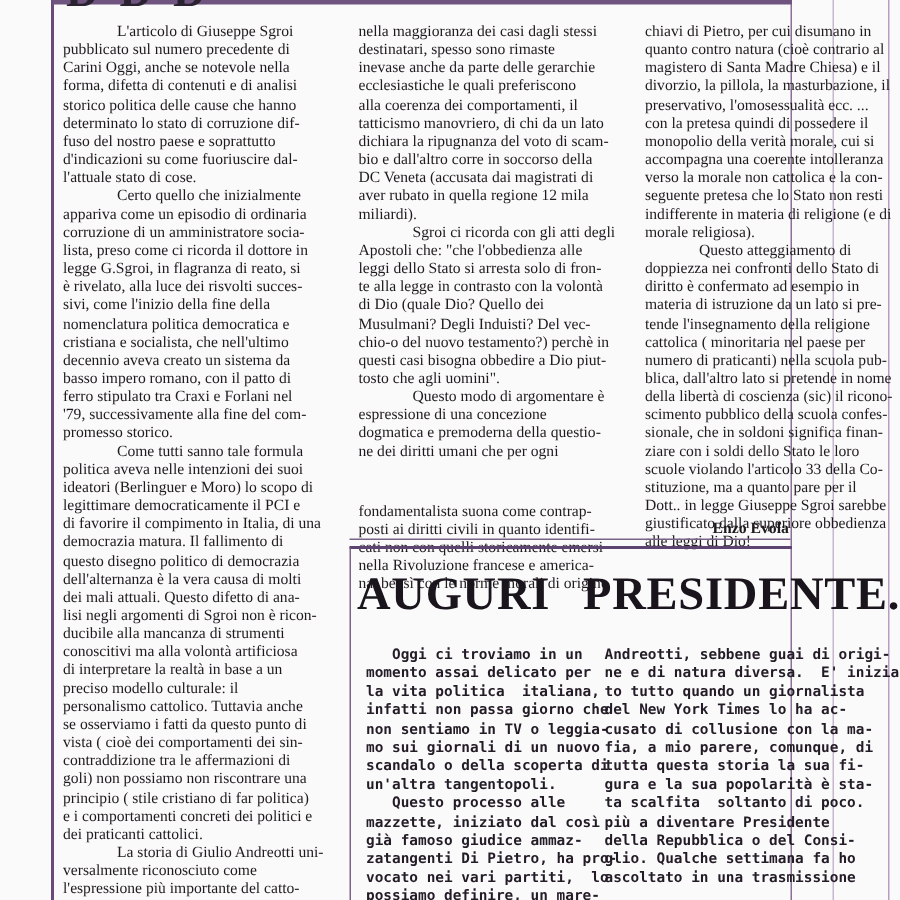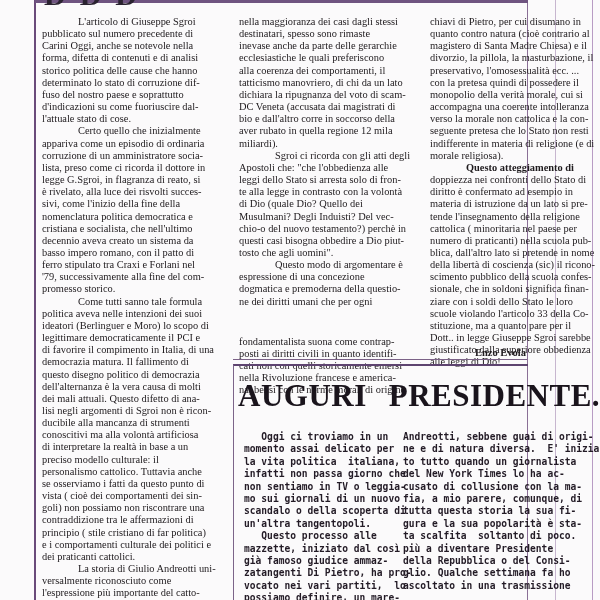--- a/index.html
+++ b/index.html
@@ -96,40 +96,40 @@
       <span class="line" style="text-indent: 0px;">dell'alternanza è la vera causa di molti</span>
       <span class="line" style="text-indent: 0px;">dei mali attuali. Questo difetto di ana-</span>
       <span class="line" style="text-indent: 0px;">lisi negli argomenti di Sgroi non è ricon-</span>
       <span class="line" style="text-indent: 0px;">ducibile alla mancanza di strumenti</span>
       <span class="line" style="text-indent: 0px;">conoscitivi ma alla volontà artificiosa</span>
       <span class="line" style="text-indent: 0px;">di interpretare la realtà in base a un</span>
       <span class="line" style="text-indent: 0px;">preciso modello culturale: il</span>
       <span class="line" style="text-indent: 0px;">personalismo cattolico. Tuttavia anche</span>
       <span class="line" style="text-indent: 0px;">se osserviamo i fatti da questo punto di</span>
       <span class="line" style="text-indent: 0px;">vista ( cioè dei comportamenti dei sin-</span>
+      <span class="line" style="text-indent: 0px;">contraddizione tra le affermazioni di</span>
       <span class="line" style="text-indent: 0px;">goli) non possiamo non riscontrare una</span>
-      <span class="line" style="text-indent: 0px;">contraddizione tra le affermazioni di</span>
       <span class="line" style="text-indent: 0px;">principio ( stile cristiano di far politica)</span>
-      <span class="line" style="text-indent: 0px;">e i comportamenti culturale dei politici e</span>
+      <span class="line" style="text-indent: 0px;">e i comportamenti concreti dei politici e</span>
       <span class="line" style="text-indent: 0px;">dei praticanti cattolici.</span>
       <span class="line" style="text-indent: 36px;">La storia di Giulio Andreotti uni-</span>
       <span class="line" style="text-indent: 0px;">versalmente riconosciuto come</span>
       <span class="line" style="text-indent: 0px;">l'espressione più importante del catto-</span>
       <span class="line" style="text-indent: 0px;">licesimo italiano non penso che possa</span>
     </div>
   <div class="col col2" id="col2">
       <span class="line" style="text-indent: 0px;">nella maggioranza dei casi dagli stessi</span>
       <span class="line" style="text-indent: 0px;">destinatari, spesso sono rimaste</span>
       <span class="line" style="text-indent: 0px;">inevase anche da parte delle gerarchie</span>
       <span class="line" style="text-indent: 0px;">ecclesiastiche le quali preferiscono</span>
       <span class="line" style="text-indent: 0px;">alla coerenza dei comportamenti, il</span>
       <span class="line" style="text-indent: 0px;">tatticismo manovriero, di chi da un lato</span>
       <span class="line" style="text-indent: 0px;">dichiara la ripugnanza del voto di scam-</span>
+      <span class="line" style="text-indent: 0px;">bio e dall'altro corre in soccorso della</span>
       <span class="line" style="text-indent: 0px;">DC Veneta (accusata dai magistrati di</span>
-      <span class="line" style="text-indent: 0px;">bio e dall'altro corre in soccorso della</span>
       <span class="line" style="text-indent: 0px;">aver rubato in quella regione 12 mila</span>
       <span class="line" style="text-indent: 0px;">miliardi).</span>
       <span class="line" style="text-indent: 36px;">Sgroi ci ricorda con gli atti degli</span>
       <span class="line" style="text-indent: 0px;">Apostoli che: "che l'obbedienza alle</span>
       <span class="line" style="text-indent: 0px;">leggi dello Stato si arresta solo di fron-</span>
       <span class="line" style="text-indent: 0px;">te alla legge in contrasto con la volontà</span>
       <span class="line" style="text-indent: 0px;">di Dio (quale Dio? Quello dei</span>
       <span class="line" style="text-indent: 0px;">Musulmani? Degli Induisti? Del vec-</span>
       <span class="line" style="text-indent: 0px;">chio-o del nuovo testamento?) perchè in</span>
       <span class="line" style="text-indent: 0px;">questi casi bisogna obbedire a Dio piut-</span>
@@ -150,21 +150,21 @@
       <span class="line" style="text-indent: 0px;">magistero di Santa Madre Chiesa) e il</span>
       <span class="line" style="text-indent: 0px;">divorzio, la pillola, la masturbazione, il</span>
       <span class="line" style="text-indent: 0px;">preservativo, l'omosessualità ecc. ...</span>
       <span class="line" style="text-indent: 0px;">con la pretesa quindi di possedere il</span>
       <span class="line" style="text-indent: 0px;">monopolio della verità morale, cui si</span>
       <span class="line" style="text-indent: 0px;">accompagna una coerente intolleranza</span>
       <span class="line" style="text-indent: 0px;">verso la morale non cattolica e la con-</span>
       <span class="line" style="text-indent: 0px;">seguente pretesa che lo Stato non resti</span>
       <span class="line" style="text-indent: 0px;">indifferente in materia di religione (e di</span>
       <span class="line" style="text-indent: 0px;">morale religiosa).</span>
-      <span class="line" style="text-indent: 36px; font-weight: bold;">Questo atteggiamento di</span>
+      <span class="line" style="text-indent: 36px;">Questo atteggiamento di</span>
       <span class="line" style="text-indent: 0px;">doppiezza nei confronti dello Stato di</span>
       <span class="line" style="text-indent: 0px;">diritto è confermato ad esempio in</span>
       <span class="line" style="text-indent: 0px;">materia di istruzione da un lato si pre-</span>
       <span class="line" style="text-indent: 0px;">tende l'insegnamento della religione</span>
       <span class="line" style="text-indent: 0px;">cattolica ( minoritaria nel paese per</span>
       <span class="line" style="text-indent: 0px;">numero di praticanti) nella scuola pub-</span>
       <span class="line" style="text-indent: 0px;">blica, dall'altro lato si pretende in nome</span>
       <span class="line" style="text-indent: 0px;">della libertà di coscienza (sic) il ricono-</span>
       <span class="line" style="text-indent: 0px;">scimento pubblico della scuola confes-</span>
       <span class="line" style="text-indent: 0px;">sionale, che in soldoni significa finan-</span>

